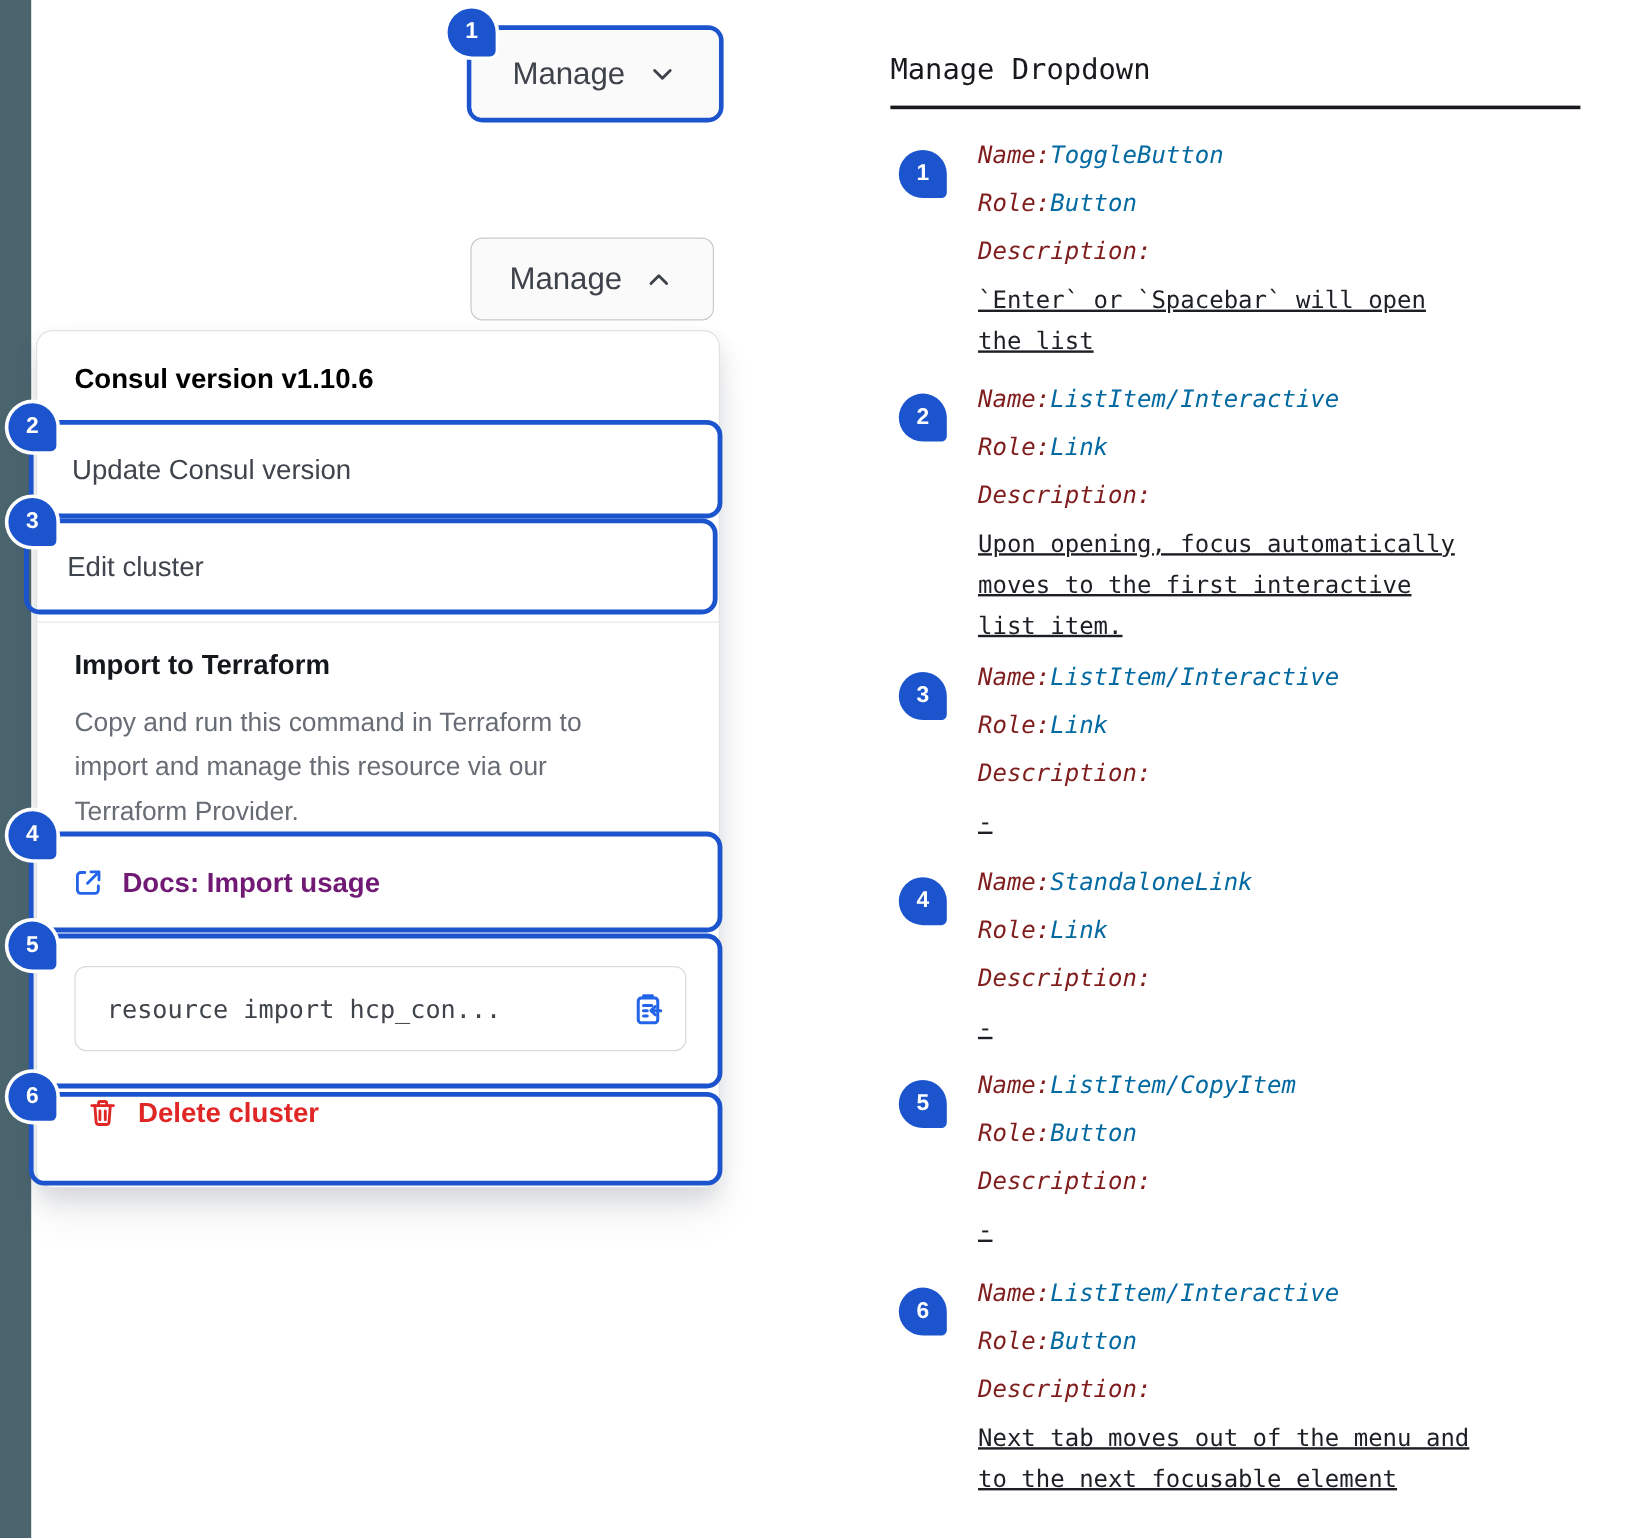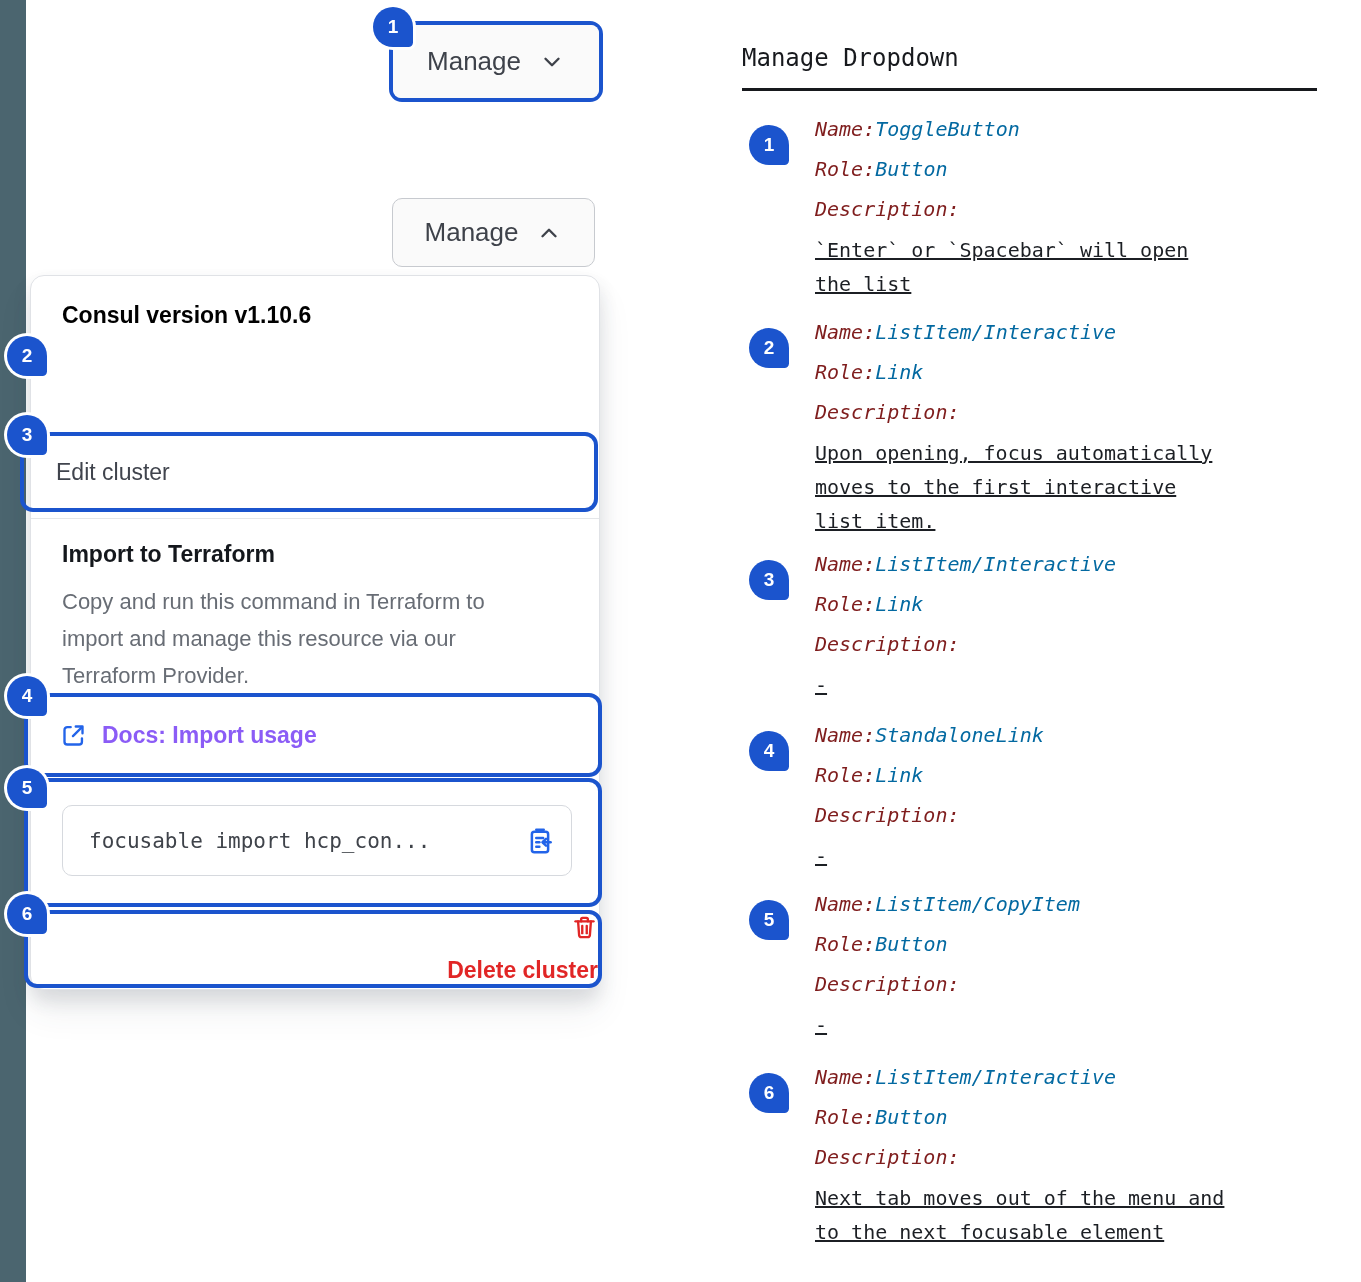--- a/index.html
+++ b/index.html
@@ -47,32 +47,32 @@
   .menu-item {
     height:100%; display:flex; align-items:center; padding-left:32px;
     font-size:23px; color:#40444d; cursor:pointer; background:transparent;
     border:none; width:100%; font-family:"Liberation Sans", sans-serif; text-align:left;
   }
   .menu-divider { position:absolute; left:31px; top:518px; width:568px; height:1px; background:#e4e6e9; z-index:2; }
   .import-title { position:absolute; left:62px; top:541px; font-size:23px; font-weight:700; color:#14171c; z-index:2; }
   .import-desc { position:absolute; left:62px; top:583px; max-width:432px; font-size:22px; line-height:37px; color:#686d75; z-index:2; }
 
   .link-row { height:100%; display:flex; align-items:center; gap:15px; padding-left:32px; cursor:pointer; }
-  .link-text { font-size:23px; font-weight:600; color:#8b5cf6; }
+  .link-text { font-size:23px; font-weight:600; color:#701a75; }
 
   .code-box {
     position:absolute; left:34px; top:23px; width:510px; height:71px;
     border:1.5px solid #d6d9de; border-radius:10px; background:#ffffff;
     display:flex; align-items:center; justify-content:space-between;
     padding:0 16px 0 26px;
   }
   .code-text { font-family:"DejaVu Sans Mono", monospace; font-size:21px; color:#3f434a; }
   .icon-btn { background:none; border:none; cursor:pointer; display:flex; align-items:center; padding:0; }
 
-  .danger-row { height:100%; display:flex; align-items:flex-end; gap:16px; padding-left:32px; cursor:pointer;flex-direction:column; }
+  .danger-row { height:100%; display:flex; align-items:flex-start; gap:16px; padding-left:44px; cursor:pointer; }
   .danger-text { font-size:23px; font-weight:600; color:#e12626; }
 
   
   .spec-title { position:absolute; left:742px; top:44px; font-family:"DejaVu Sans Mono", monospace; font-size:24px; color:#17191d; }
   .spec-rule { position:absolute; left:742px; top:88px; width:575px; height:3px; background:#17191d; }
   .spec-entry { position:absolute; left:742px; width:600px; }
   .spec-entry .badge { left:7px; }
   .spec-text { margin-left:73px; font-family:"DejaVu Sans Mono", monospace; font-size:20px; }
   .spec-row { line-height:40px; white-space:nowrap; }
   .spec-lab { color:#7f1d1d;font-style:italic; }
@@ -106,20 +106,23 @@
       <svg width="26" height="26" viewBox="0 0 24 24" fill="none" stroke="#3e424a" stroke-width="2.2" stroke-linecap="round" stroke-linejoin="round">
           <path d="M6 15l6-6 6 6"></path>
         </svg>
     </span>
   </button>
 
   <div class="dropdown-panel"></div>
 
   <div class="menu-version">Consul version v1.10.6</div>
 
+  <div class="annot" style="left:24px; top:350px; width:578px; height:82px;">
+    <button class="menu-item">Update Consul version</button>
+  </div>
   <div class="badge ringed" style="left:7px; top:336px;">2</div>
 
   <div class="annot" style="left:20px; top:432px; width:578px; height:80px;">
     <button class="menu-item">Edit cluster</button>
   </div>
   <div class="badge ringed" style="left:7px; top:415px;">3</div>
 
   <div class="menu-divider"></div>
 
   <div class="import-title">Import to Terraform</div>
@@ -134,21 +137,21 @@
           <path d="M19.5 4.5L11.5 12.5"></path>
         </svg>
       </span>
       <span class="link-text">Docs: Import usage</span>
     </div>
   </div>
   <div class="badge ringed" style="left:7px; top:676px;">4</div>
 
   <div class="annot" style="left:24px; top:778px; width:578px; height:129px;">
     <div class="code-box">
-      <span class="code-text">focusable import hcp_con...</span>
+      <span class="code-text">resource import hcp_con...</span>
       <button class="icon-btn">
         <span>
           <svg width="30" height="30" viewBox="0 0 24 24" fill="none" stroke="#2364e9" stroke-width="2" stroke-linecap="round" stroke-linejoin="round">
             <path d="M9 3h6"></path>
             <rect x="5.5" y="4.5" width="13" height="16.5" rx="2"></rect>
             <path d="M9 9.5h5.5"></path>
             <path d="M9 13h2.5"></path>
             <path d="M9 16.5h2.5"></path>
             <path d="M20.5 13h-6"></path>
             <path d="M16.8 10.3L14 13l2.8 2.7"></path>

